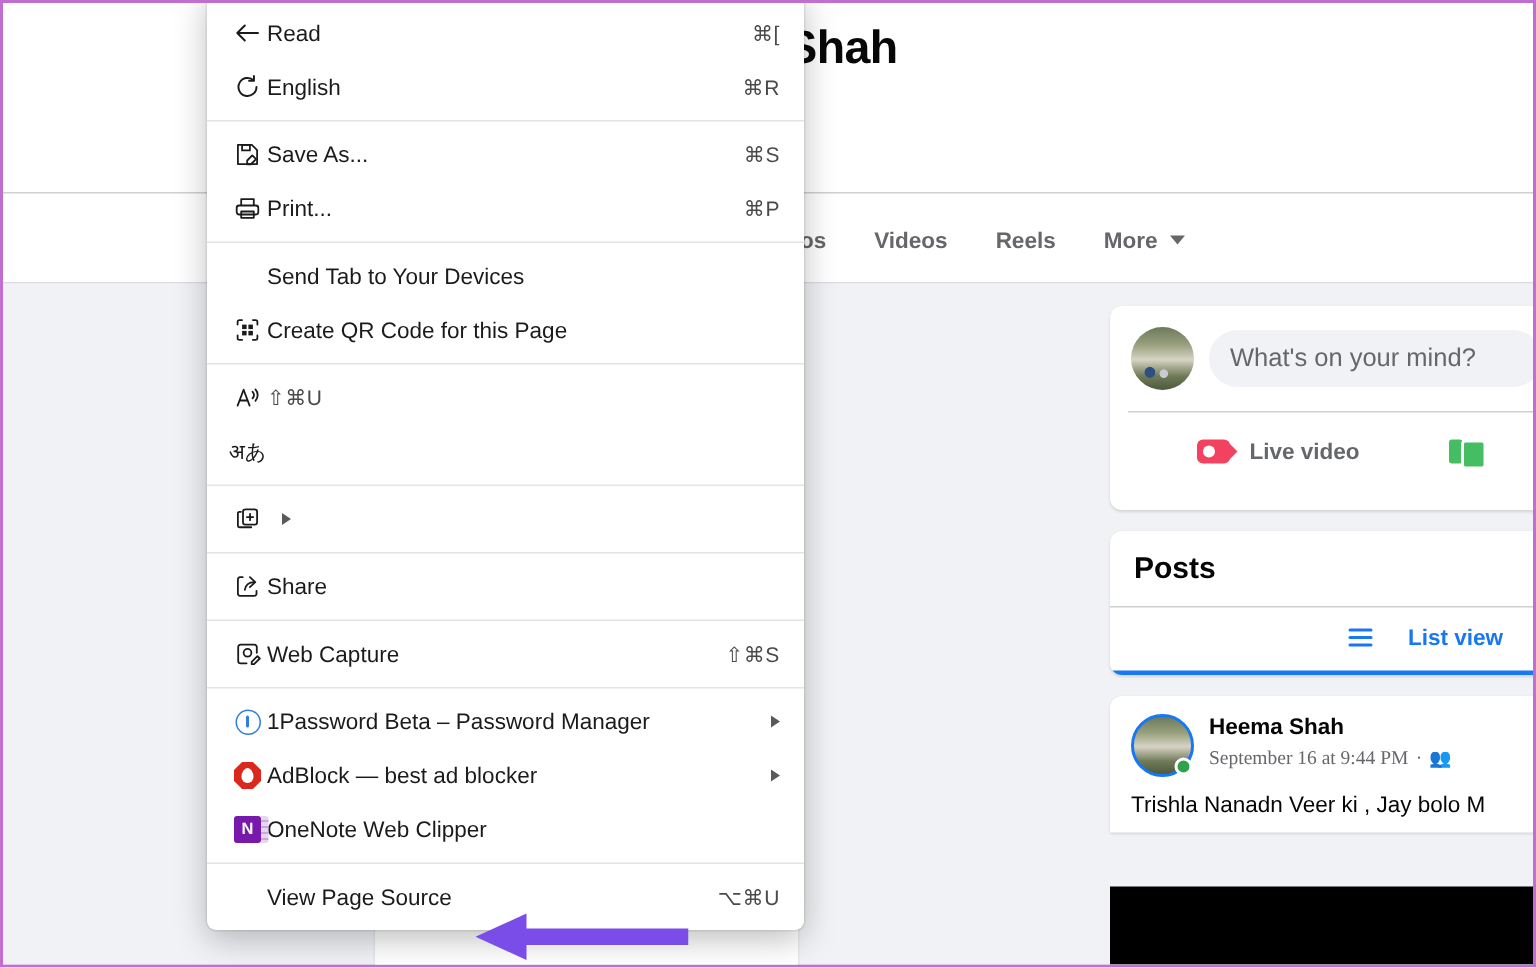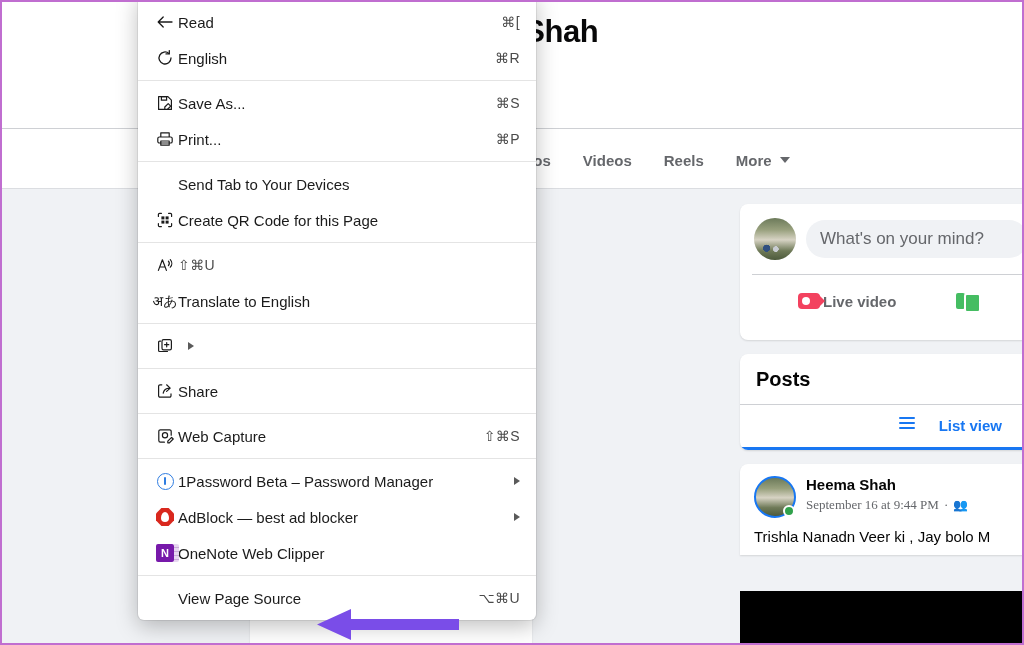--- a/index.html
+++ b/index.html
@@ -116,21 +116,21 @@
   .composer-input {
     flex: 1; height: 38px; border-radius: 19px; background:#f0f2f5;
     display:flex; align-items:center; padding: 0 14px;
     font-size: 17px; color:#65676b; white-space: nowrap; overflow: hidden;
   }
   .composer-sep { height:1px; background:#ced0d4; margin: 2px 12px 0 12px; }
   .composer-actions {
     display:flex; align-items:center; height: 52px; padding: 0 0 0 58px; gap: 60px;
   }
   .action {
-    display:flex; align-items:center; gap: 3px;
+    display:flex; align-items:center; gap: 13px;
     font-size: 15px; font-weight: 600; color:#65676b; white-space:nowrap;
   }
   .ico-live {
     width:22px; height:16px; background:#f3425f; border-radius: 4px;
     position:relative; flex:0 0 22px;
   }
   .ico-live::before {
     content:''; position:absolute; left:4px; top:4px; width:8px; height:8px;
     border-radius:50%; background:#ffffff;
   }
@@ -156,21 +156,21 @@
   .posts-title {
     font-size: 20px; font-weight: 700; color:#050505;
     padding: 14px 0 0 16px;
   }
   .posts-sep { height:1px; background:#ced0d4; margin: 13px 0 0 0; }
   .posts-tools {
     display:flex; justify-content:flex-end; align-items:center;
     height: 40px; padding-right: 38px;
   }
   .listview {
-    display:flex; gap: 24px;
+    display:flex; align-items:center; gap: 24px;
     font-size: 15px; font-weight: 600; color:#1877f2; white-space:nowrap;
   }
   .hamburger { display:flex; flex-direction:column; gap:3px; width:16px; }
   .hamburger span { display:block; height:2px; background:#1877f2; border-radius:1px; }
   .blue-underline {
     position:absolute; left: 0; right: -40px; bottom: 0; height:3px; background:#1877f2;
   }
 
   
   #post-card { border-radius: 8px 8px 0 0; margin-bottom:0; }
@@ -450,21 +450,20 @@
         <span class="ctx-ico">
           <svg class="gl" width="18" height="18" viewBox="0 0 18 18" fill="none" stroke="#1b1b1b" stroke-width="1.2">
             <path d="M2.4 14.4L6.4 3.8l4 10.6M3.9 11h5" stroke-linecap="round" stroke-linejoin="round"></path>
             <path d="M12.4 5.2a3.4 3.4 0 0 1 0 4.4M14.3 3.6a5.6 5.6 0 0 1 0 7.6" stroke-linecap="round"></path>
           </svg>
         </span>
         <span class="ctx-short">⇧⌘U</span>
       </div>
       <div class="ctx-item">
         <span class="ctx-ico" style="font-size:14px;letter-spacing:0;">अあ</span>
-        <span class="ctx-label">Translate to English</span>
         <span class="ctx-short"></span>
       </div>
     </div>
     <div class="ctx-sep"></div>
 
     <div class="ctx-group">
       <div class="ctx-item">
         <span class="ctx-ico">
           <svg class="gl" width="18" height="18" viewBox="0 0 18 18" fill="none" stroke="#1b1b1b" stroke-width="1.2">
             <path d="M4.6 4.2h-1a1 1 0 0 0-1 1v8.3a1 1 0 0 0 1 1h7.9" stroke-linecap="round"></path>

